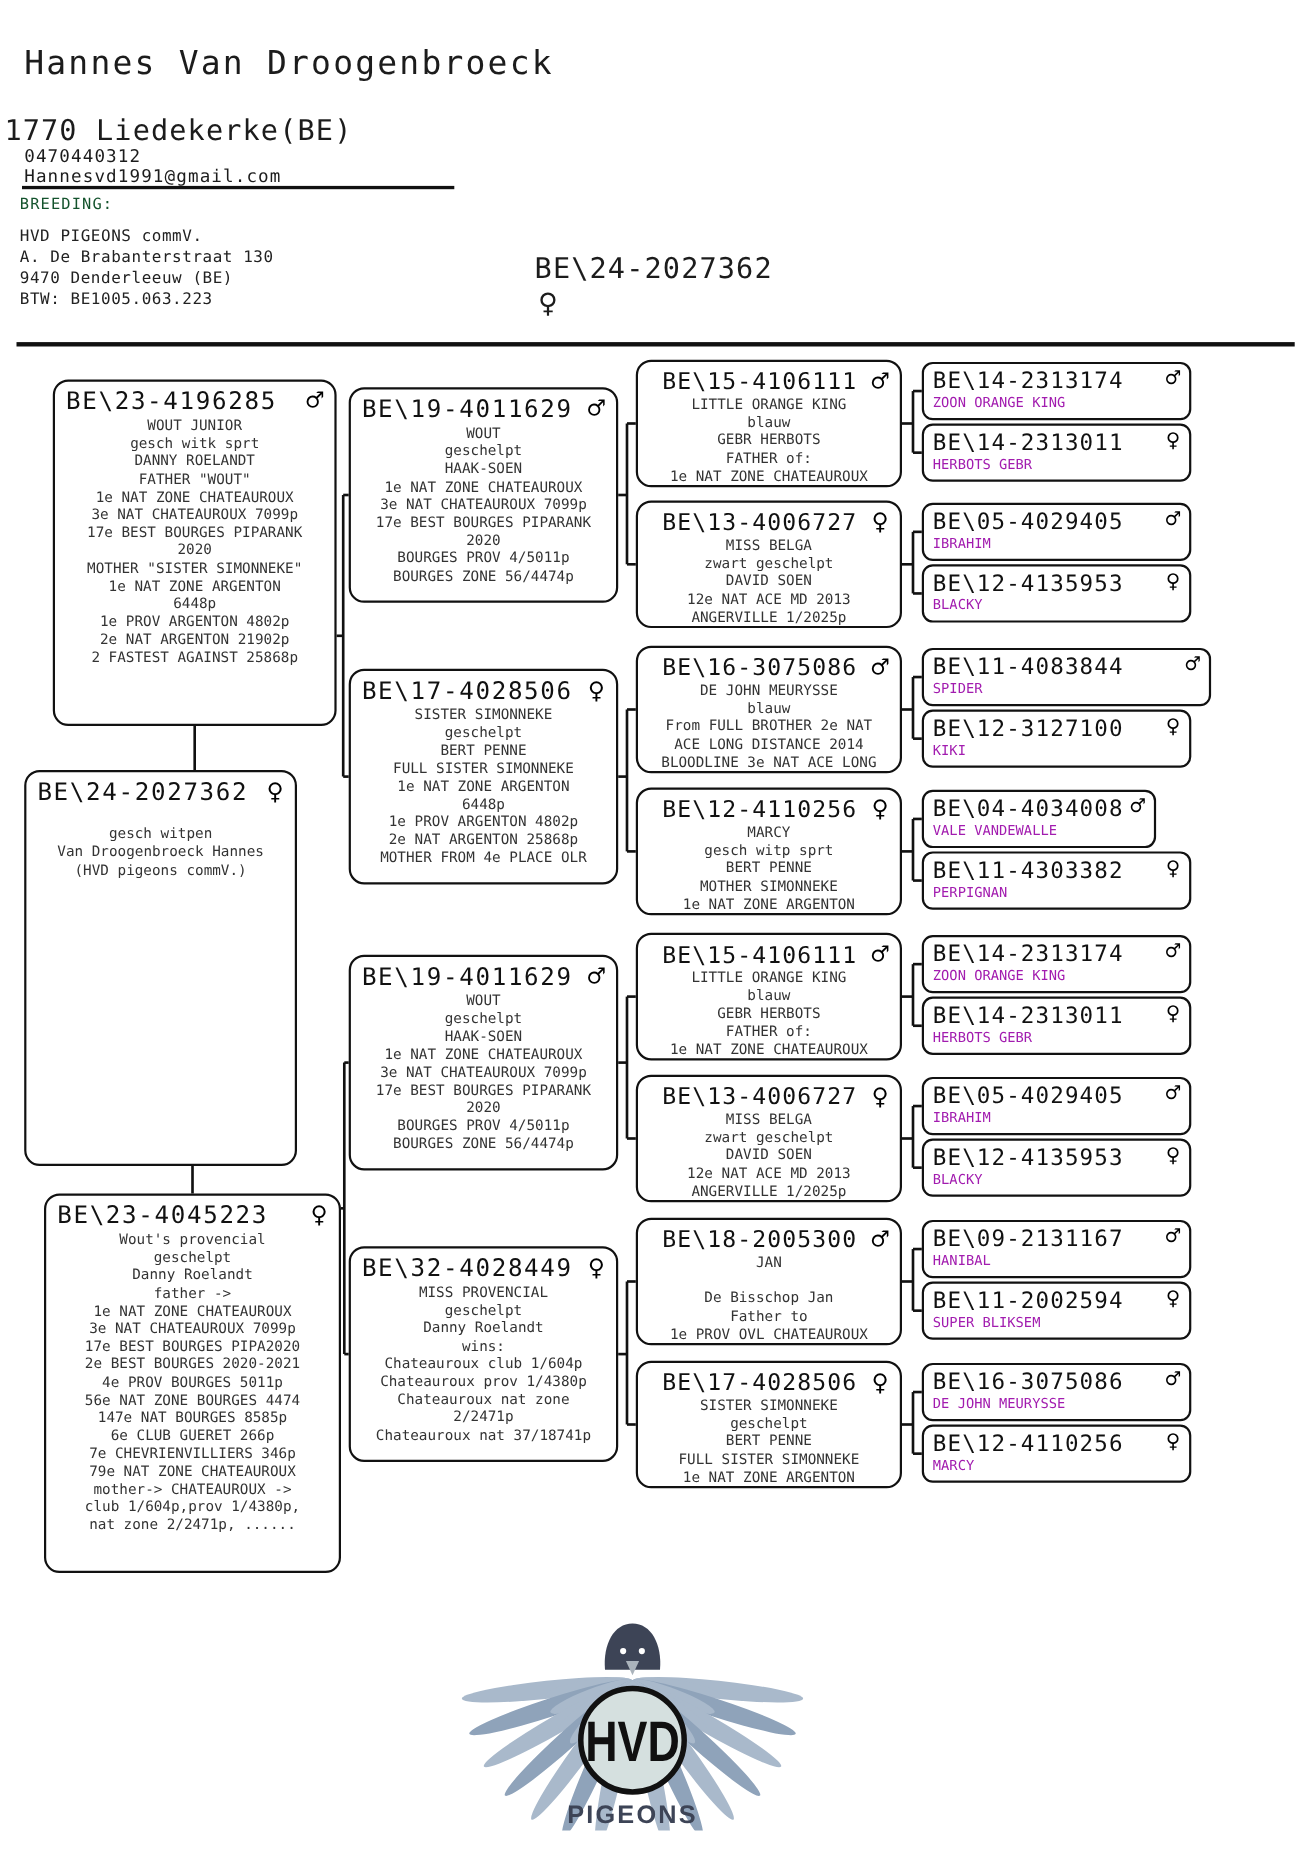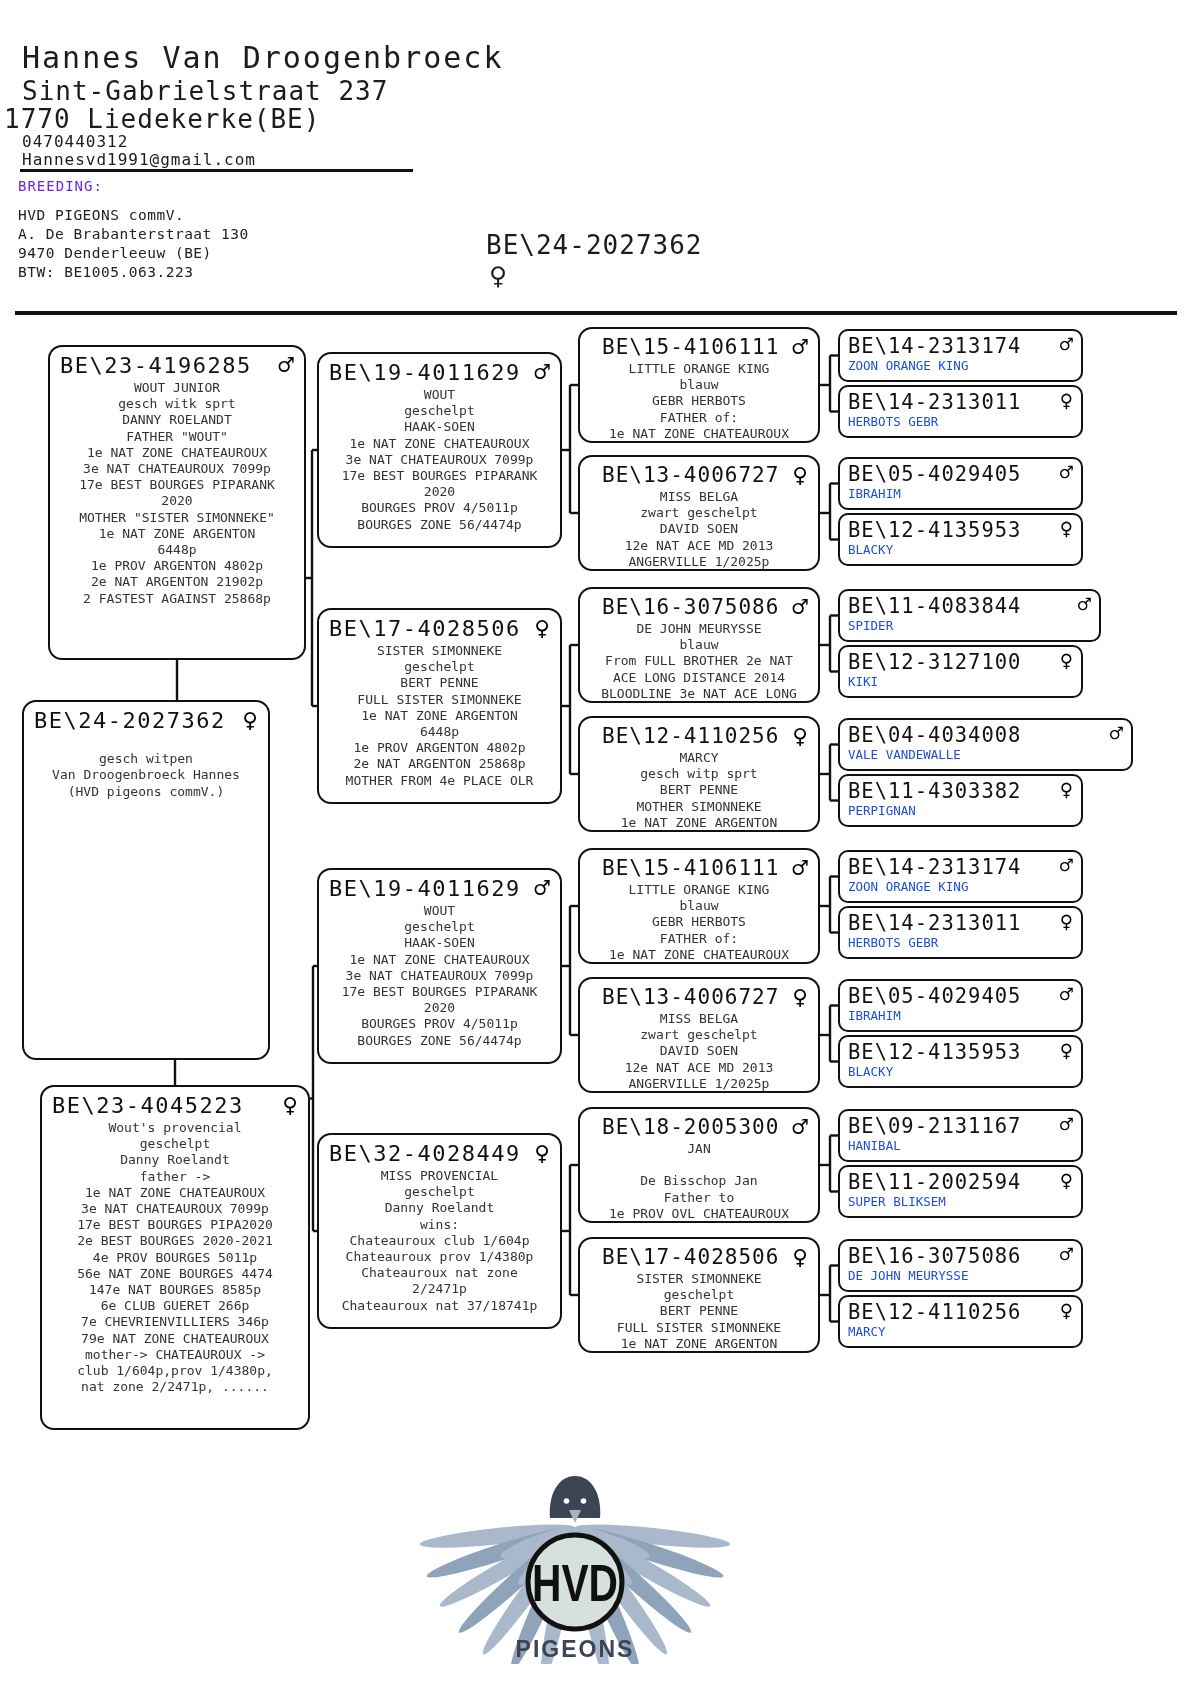--- a/index.html
+++ b/index.html
@@ -3,50 +3,49 @@
 <meta charset="utf-8">
 <style>
   html,body{margin:0;padding:0;background:#fff;}
   body{font-family:"DejaVu Sans Mono", monospace; color:#1c1c1c;}
   #page{position:relative;width:1190px;height:1684px;background:#fff;overflow:hidden;}
 
   .abs{position:absolute;white-space:pre;}
   .owner-name{font-size:30px;letter-spacing:2px;}
   .owner-addr{font-size:26px;letter-spacing:1px;}
   .owner-small{font-size:16px;letter-spacing:1px;}
-  .breeding{font-size:14px;letter-spacing:1px;color:#6d28d9;}
+  .breeding{font-size:14px;letter-spacing:1px;color:#14532d;}
   .company{font-size:14.5px;line-height:19px;color:#222;letter-spacing:.5px;white-space:pre;}
   .subject-ring-top{font-size:26px;letter-spacing:1px;}
   .subject-sex-top{font-size:30px;font-weight:bold;}
 
   .hline{position:absolute;background:#111;}
 
   .pbox{position:absolute;background:#fff;border:2.5px solid #111;border-radius:14px;
         padding:6px 10px 4px 10px;box-sizing:border-box;overflow:hidden;}
   .pbox-head{display:flex;align-items:flex-start;justify-content:space-between;}
   .pbox .ring{font-size:22px;letter-spacing:1.5px;color:#111;}
   .pbox .sex{font-size:26px;font-weight:bold;line-height:24px;color:#000;}
   .pbox-body{margin-top:2px;text-align:center;}
   .pline{font-size:13px;line-height:16.2px;color:#333;white-space:pre;}
   .pbox.small{border-radius:10px;padding:3px 8px;}
   .pbox.small .ring{font-size:20.5px;letter-spacing:1px;}
   .pbox.small .sex{font-size:22px;line-height:22px;}
-  .pbox.small .pname{font-size:12.5px;color:#1d4ed8;margin-top:0px;white-space:pre;}
+  .pbox.small .pname{font-size:12.5px;color:#a21caf;margin-top:0px;white-space:pre;}
   .pbox.g4 .ring{font-size:21px;letter-spacing:1px;margin-left:12px;}
 
   #connectors{position:absolute;left:0;top:0;pointer-events:none;}
   #logo{position:absolute;}
 </style>
 </head>
 <body>
 
 <div id="page">
 
   <div class="abs owner-name" style="left:22px;top:40px;">Hannes Van Droogenbroeck</div>
-  <div class="abs owner-addr" style="left:22px;top:76px;">Sint-Gabrielstraat 237</div>
   <div class="abs owner-addr" style="left:4px;top:104px;">1770 Liedekerke(BE)</div>
   <div class="abs owner-small" style="left:22px;top:132px;">0470440312</div>
   <div class="abs owner-small" style="left:22px;top:150px;">Hannesvd1991@gmail.com</div>
   <div class="hline" style="left:20px;top:169px;width:393px;height:3px;"></div>
   <div class="abs breeding" style="left:18px;top:178px;">BREEDING:</div>
 
   <div class="abs company" style="left:18px;top:206px;">HVD PIGEONS commV.</div>
   <div class="abs company" style="left:18px;top:225px;">A. De Brabanterstraat 130</div>
   <div class="abs company" style="left:18px;top:244px;">9470 Denderleeuw (BE)</div>
   <div class="abs company" style="left:18px;top:263px;">BTW: BE1005.063.223</div>
@@ -384,21 +383,21 @@
         </div>
         <div class="pname">SPIDER</div>
       </div>
       <div class="pbox small" style="left: 838px; top: 645px; width: 245px; height: 53px;">
         <div class="pbox-head">
           <span class="ring">BE\12-3127100</span>
           <span class="sex female">♀</span>
         </div>
         <div class="pname">KIKI</div>
       </div>
-      <div class="pbox small" style="left: 838px; top: 718px; width: 295px; height: 53px;">
+      <div class="pbox small" style="left: 838px; top: 718px; width: 213px; height: 53px;">
         <div class="pbox-head">
           <span class="ring">BE\04-4034008</span>
           <span class="sex male">♂</span>
         </div>
         <div class="pname">VALE VANDEWALLE</div>
       </div>
       <div class="pbox small" style="left: 838px; top: 774px; width: 245px; height: 53px;">
         <div class="pbox-head">
           <span class="ring">BE\11-4303382</span>
           <span class="sex female">♀</span>

